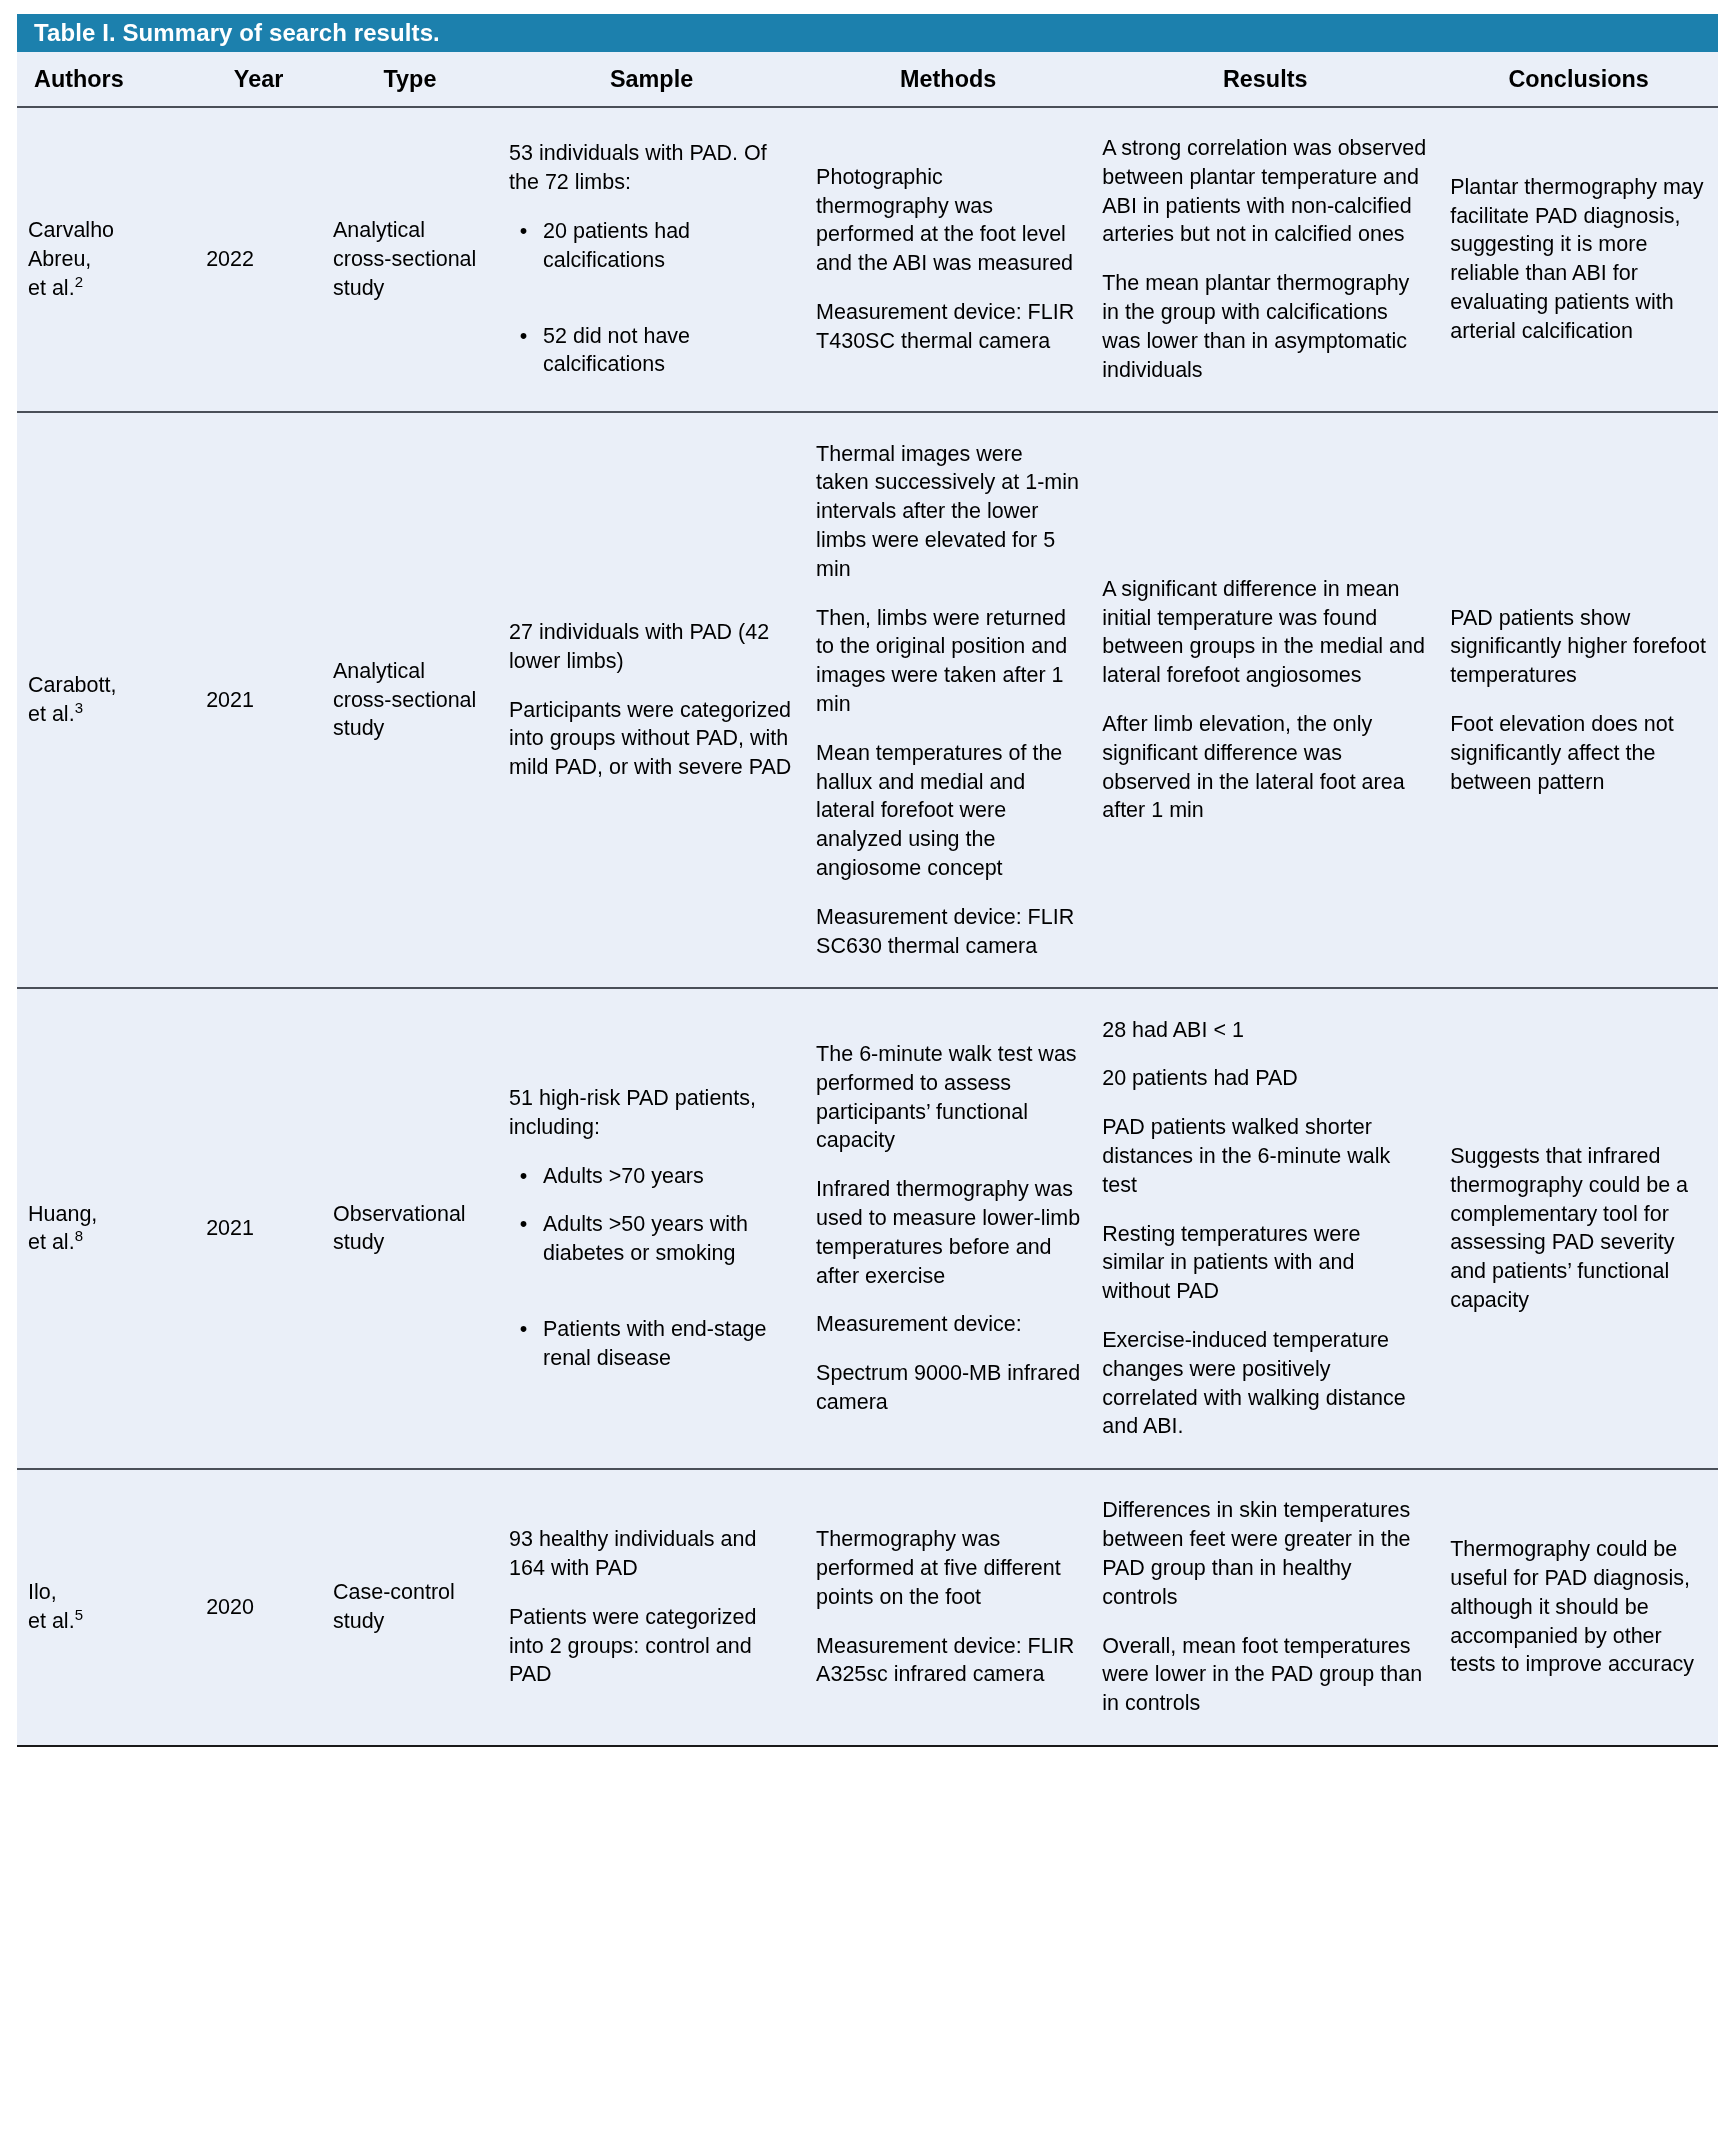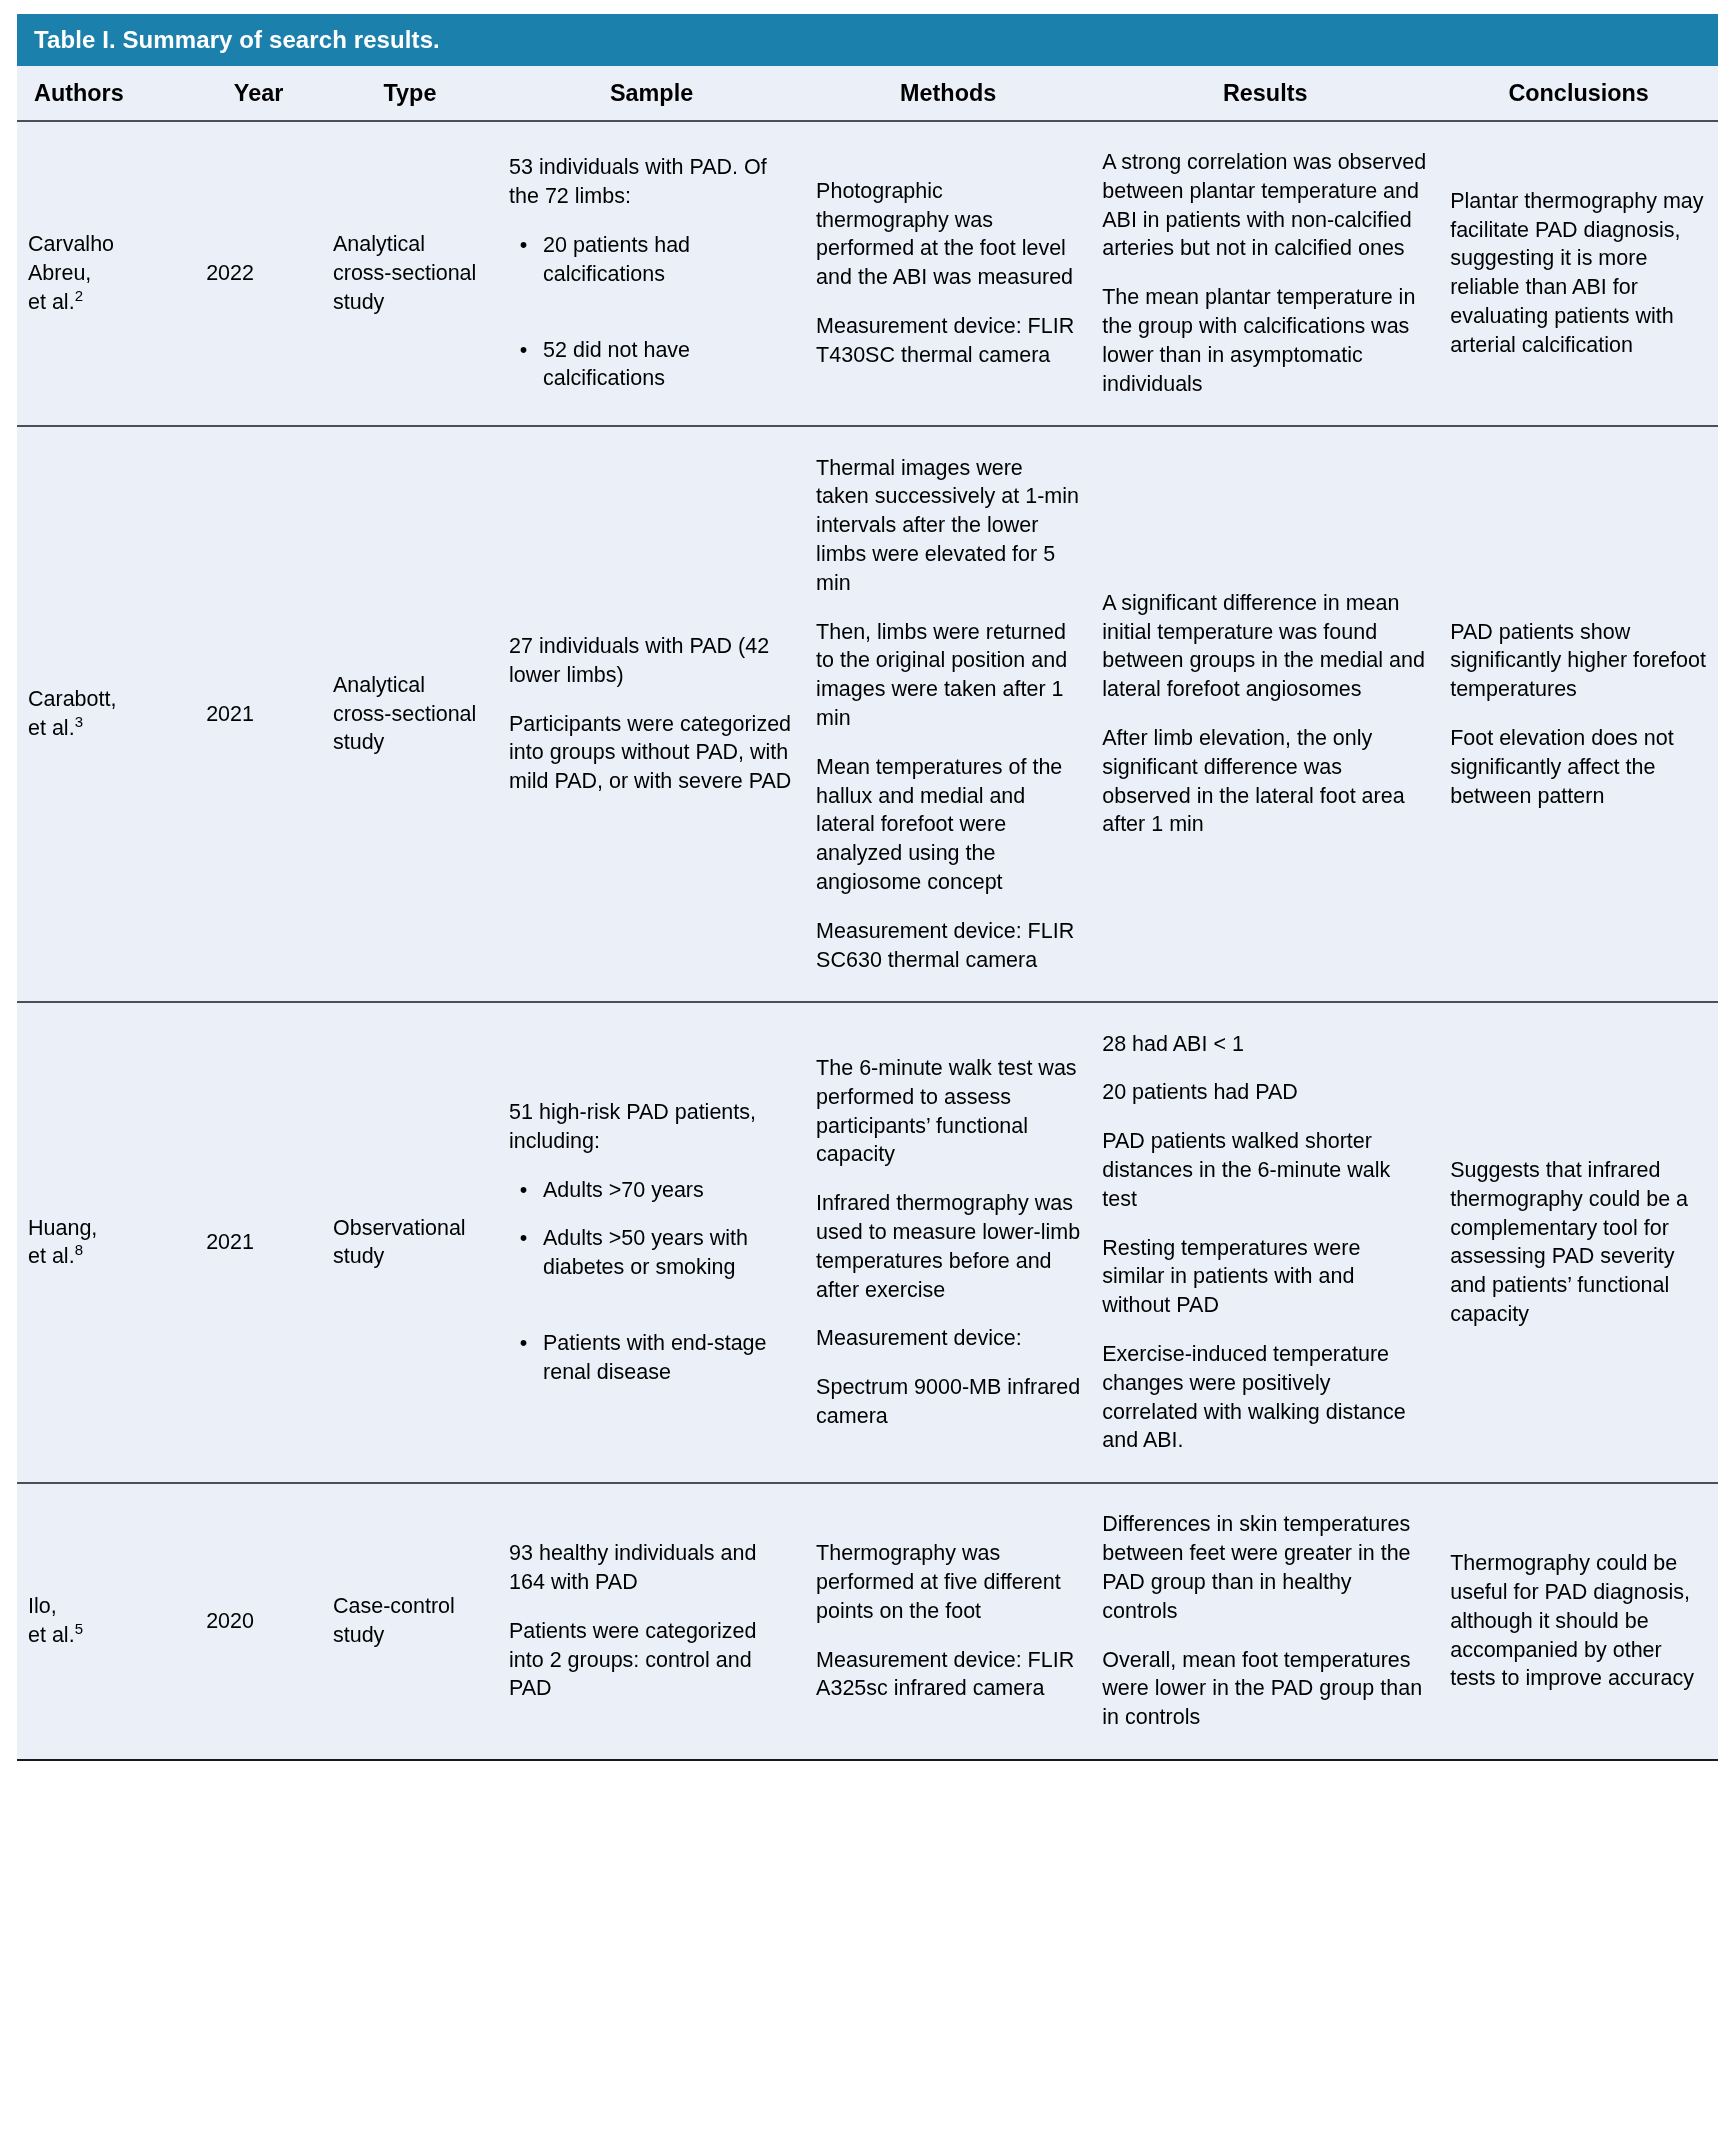--- a/index.html
+++ b/index.html
@@ -15,21 +15,21 @@
   }
 
   .table-wrap {
     width: 1735px;
     padding: 0 17px;
   }
 
   
   .title-bar {
     background: #1c80ad;
-    height: 52px;
+    height: 38px;
     display: flex;
     align-items: center;
     padding-left: 17px;
     margin-top: 14px;
   }
   .title-text {
     color: #ffffff;
     font-size: 24px;
     font-weight: bold;
     letter-spacing: 0.1px;
@@ -155,21 +155,21 @@
               <li>20 patients had calcifications</li>
               <li>52 did not have calcifications</li>
             </ul>
           </td>
           <td>
             <p class="para">Photographic thermography was performed at the foot level and the ABI was measured</p>
             <p class="para">Measurement device: FLIR T430SC thermal camera</p>
           </td>
           <td>
             <p class="para">A strong correlation was observed between plantar temperature and ABI in patients with non-calcified arteries but not in calcified ones</p>
-            <p class="para">The mean plantar temperature in the group with calcifications was lower than in asymptomatic individuals</p>
+            <p class="para">The mean plantar thermography in the group with calcifications was lower than in asymptomatic individuals</p>
           </td>
           <td>
             <p class="para">Plantar thermography may facilitate PAD diagnosis, suggesting it is more reliable than ABI for evaluating patients with arterial calcification</p>
           </td>
         </tr>
         <tr class="data-row">
           <td class="c-authors">
             <div>Carabott,</div>
             <div>et al.<span class="sup">3</span></div>
           </td>

